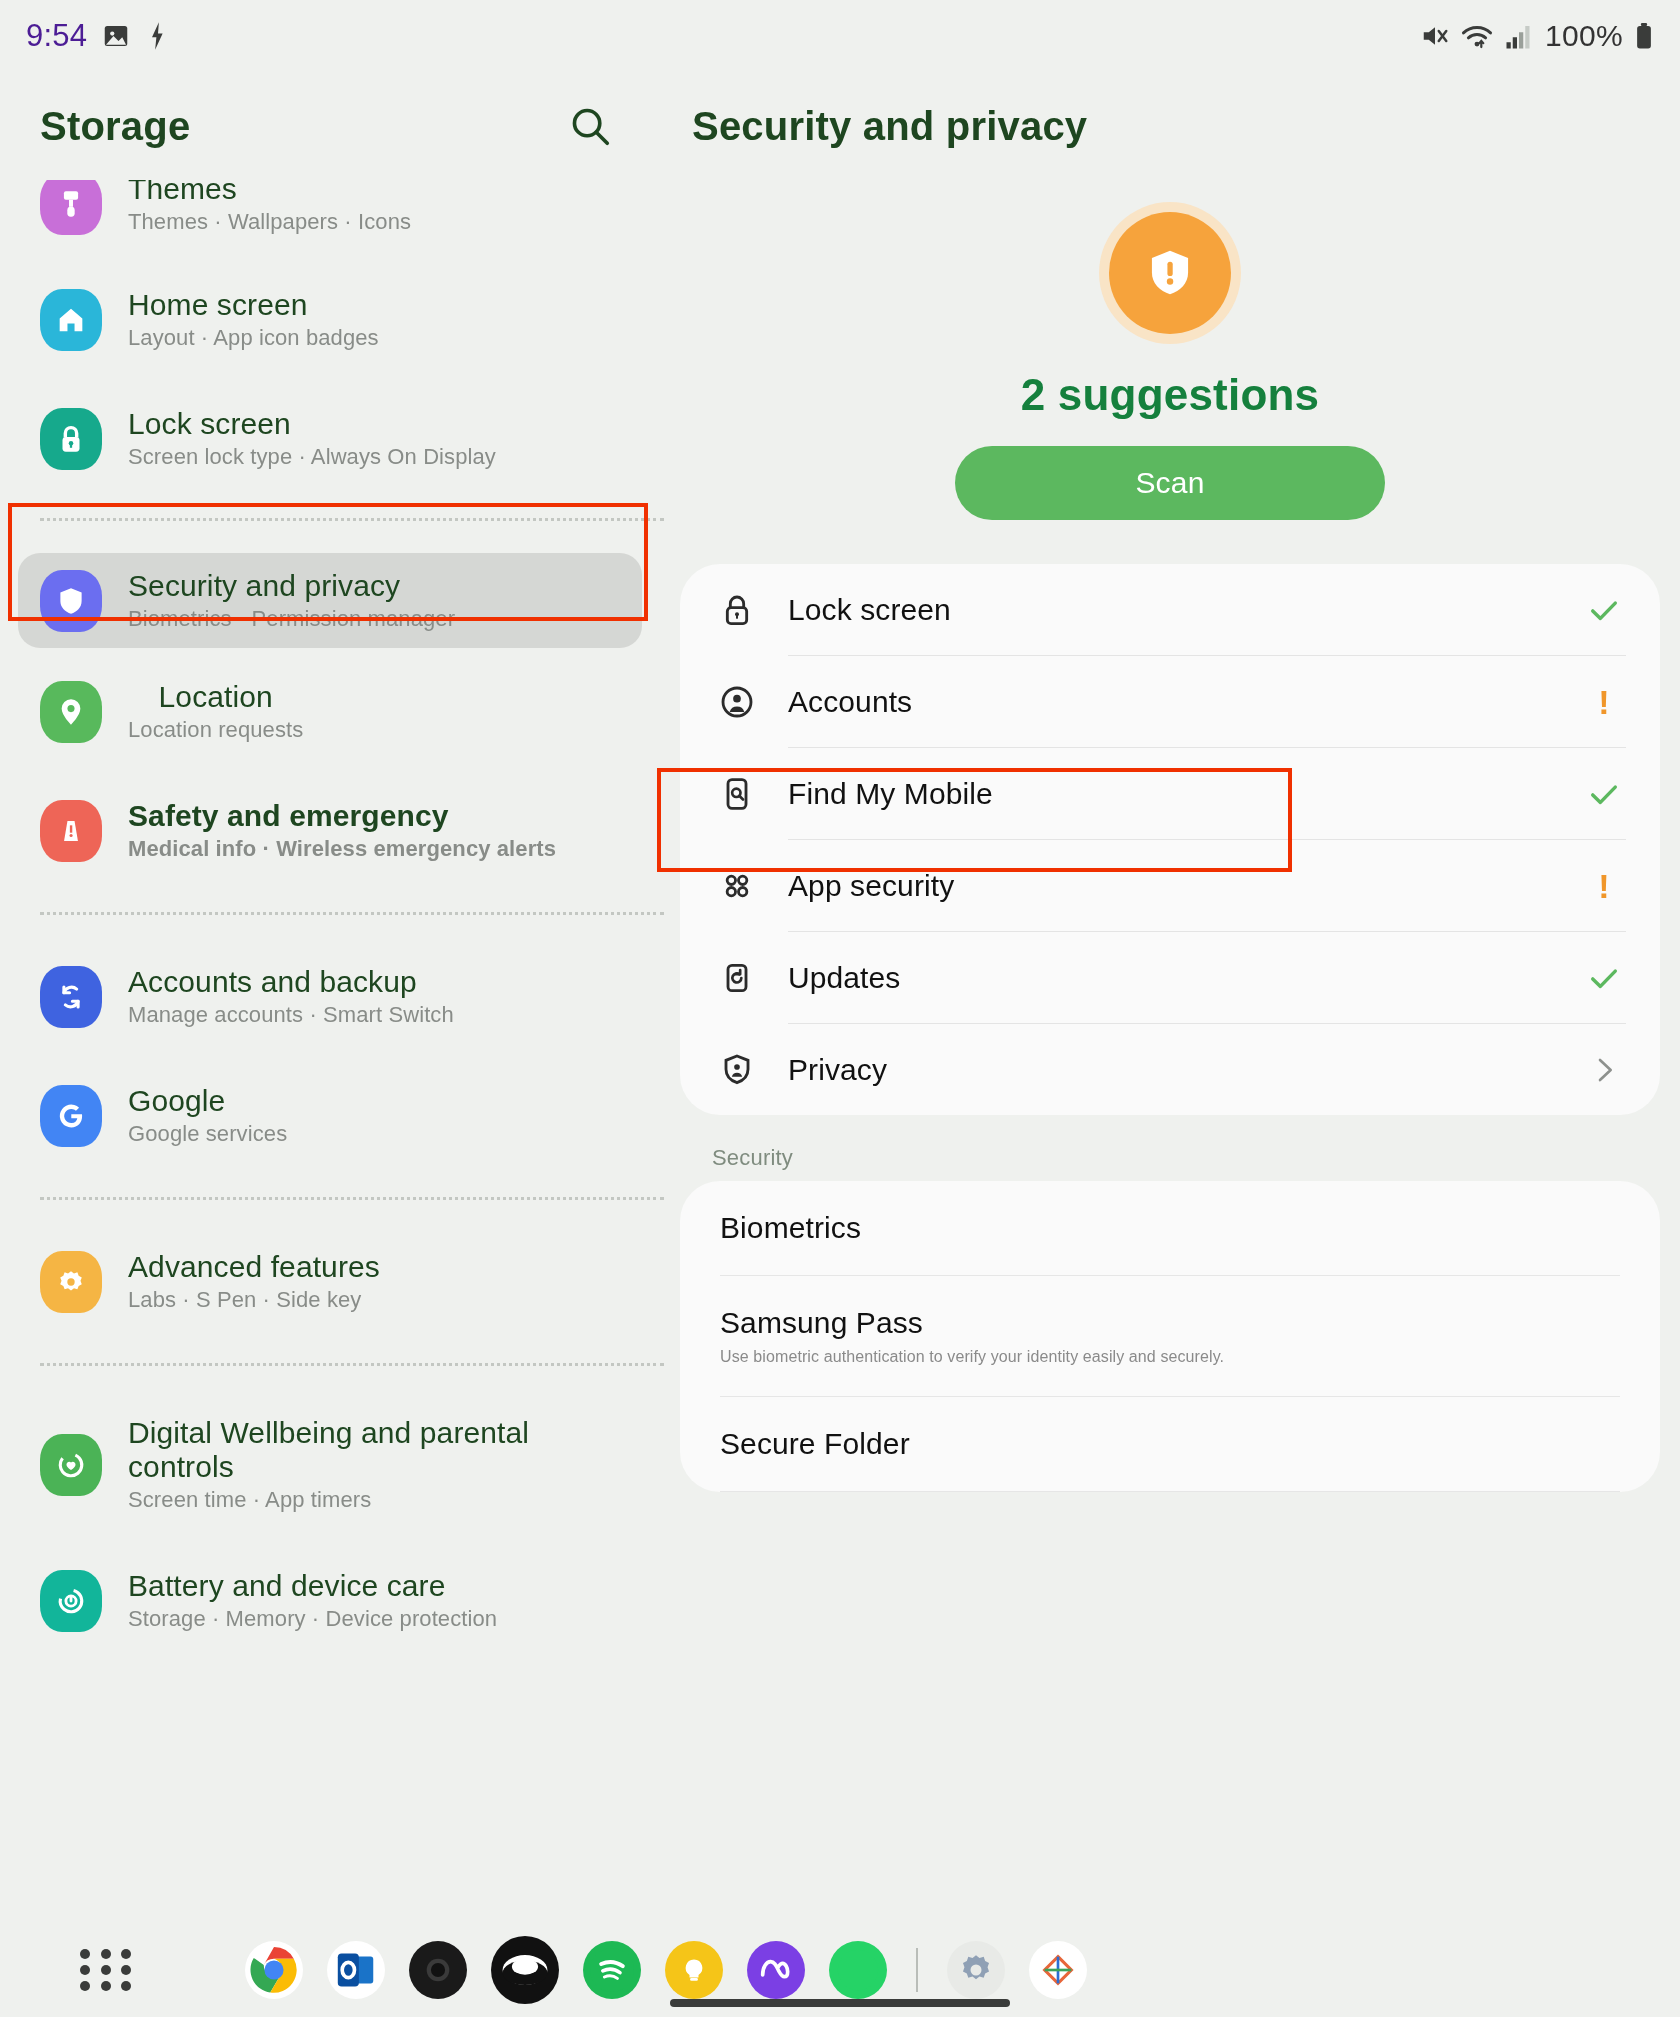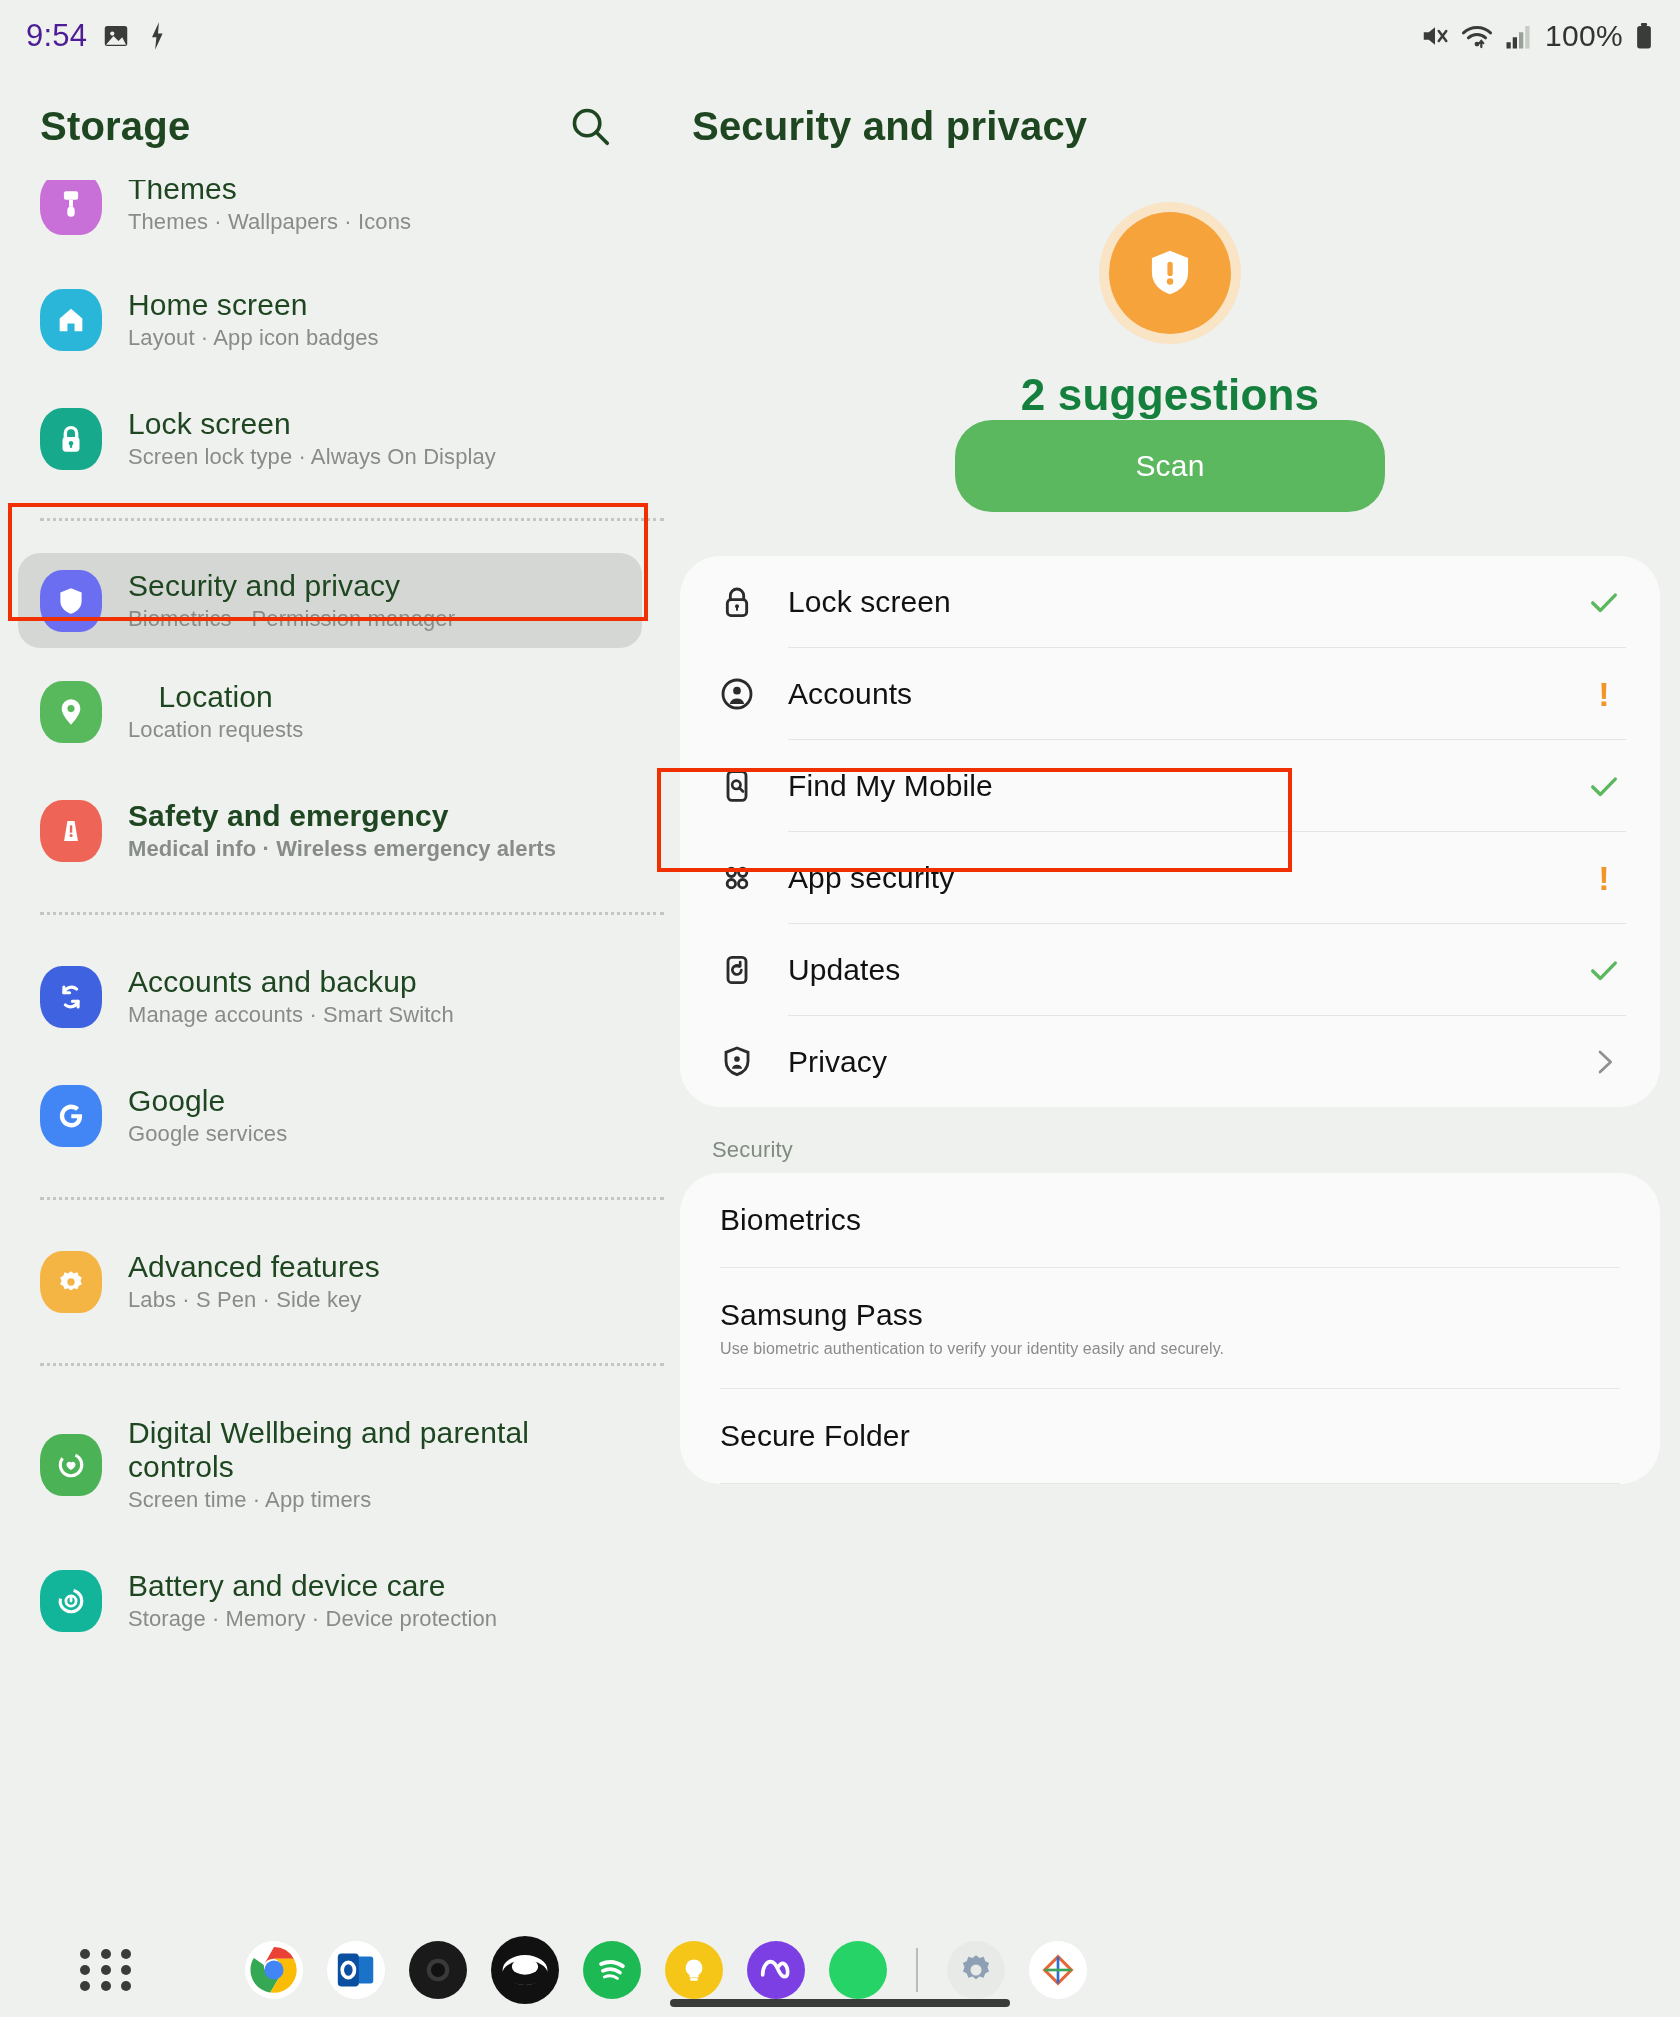--- a/index.html
+++ b/index.html
@@ -48,21 +48,21 @@
   
   .redbox { position:absolute; border: 4px solid #f03000; pointer-events:none; z-index: 30; }
 
   
   .shield-wrap { display:flex; flex-direction:column; align-items:center; margin-top: 22px; }
   .shield-halo { width: 142px; height: 142px; border-radius: 50%;
     background: #f9e4c6; display:flex; align-items:center; justify-content:center; }
   .shield-circle { width: 122px; height: 122px; border-radius: 50%; background: #f6a33c;
     display:flex; align-items:center; justify-content:center; }
   .sugg-title { font-size: 44px; font-weight: bold; color: #15803d; margin-top: 26px; letter-spacing: .2px; }
-  .scan-btn { width: 430px; height: 92px; border-radius: 37px;
+  .scan-btn { margin-top: 26px; width: 430px; height: 74px; border-radius: 37px;
     background: #5cb85f; color:#fff; font-size: 30px; display:flex; align-items:center;
     justify-content:center; border: none; font-family: inherit; letter-spacing: .2px; }
 
   .card { background: #fafafa; border-radius: 40px; margin: 44px 20px 0 20px; padding: 0 34px; }
   .crow { display:flex; align-items:center; height: 91px; gap: 28px; position: relative; }
   .crow .cicon { width: 46px; display:flex; align-items:center; justify-content:center; flex:0 0 auto; }
   .crow .clabel { font-size: 30px; color: #111; letter-spacing: .1px; }
   .crow .cstatus { margin-left: auto; display:flex; align-items:center; justify-content:center;
     width: 44px; }
   .cdiv { height: 1px; background: #e4e4e4; margin-left: 74px; }

